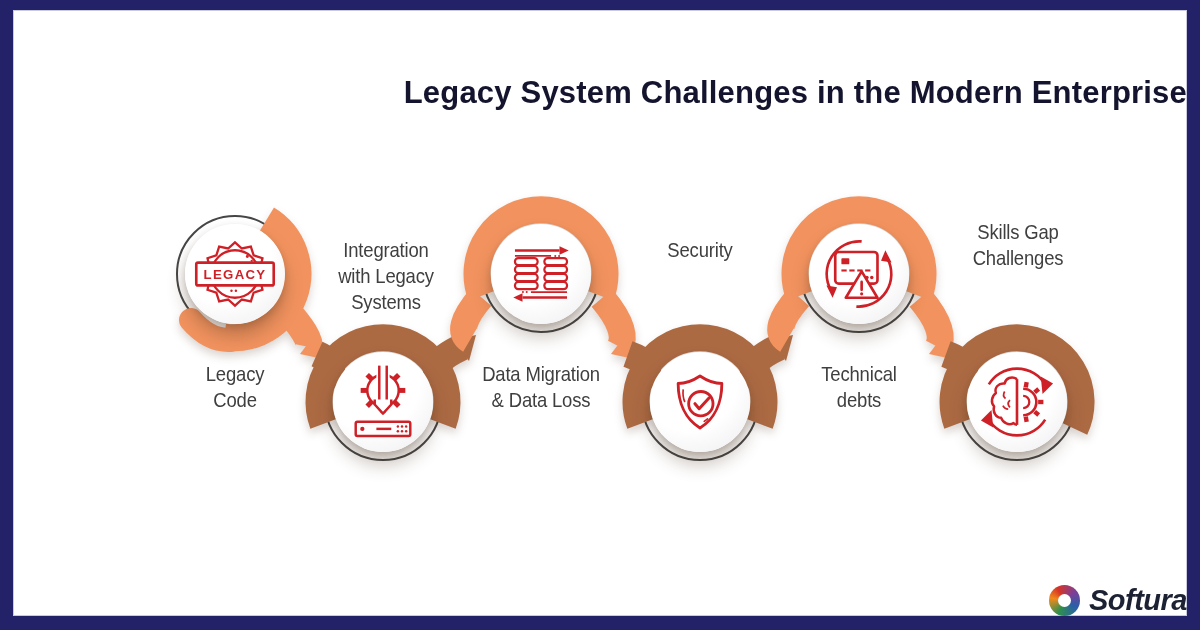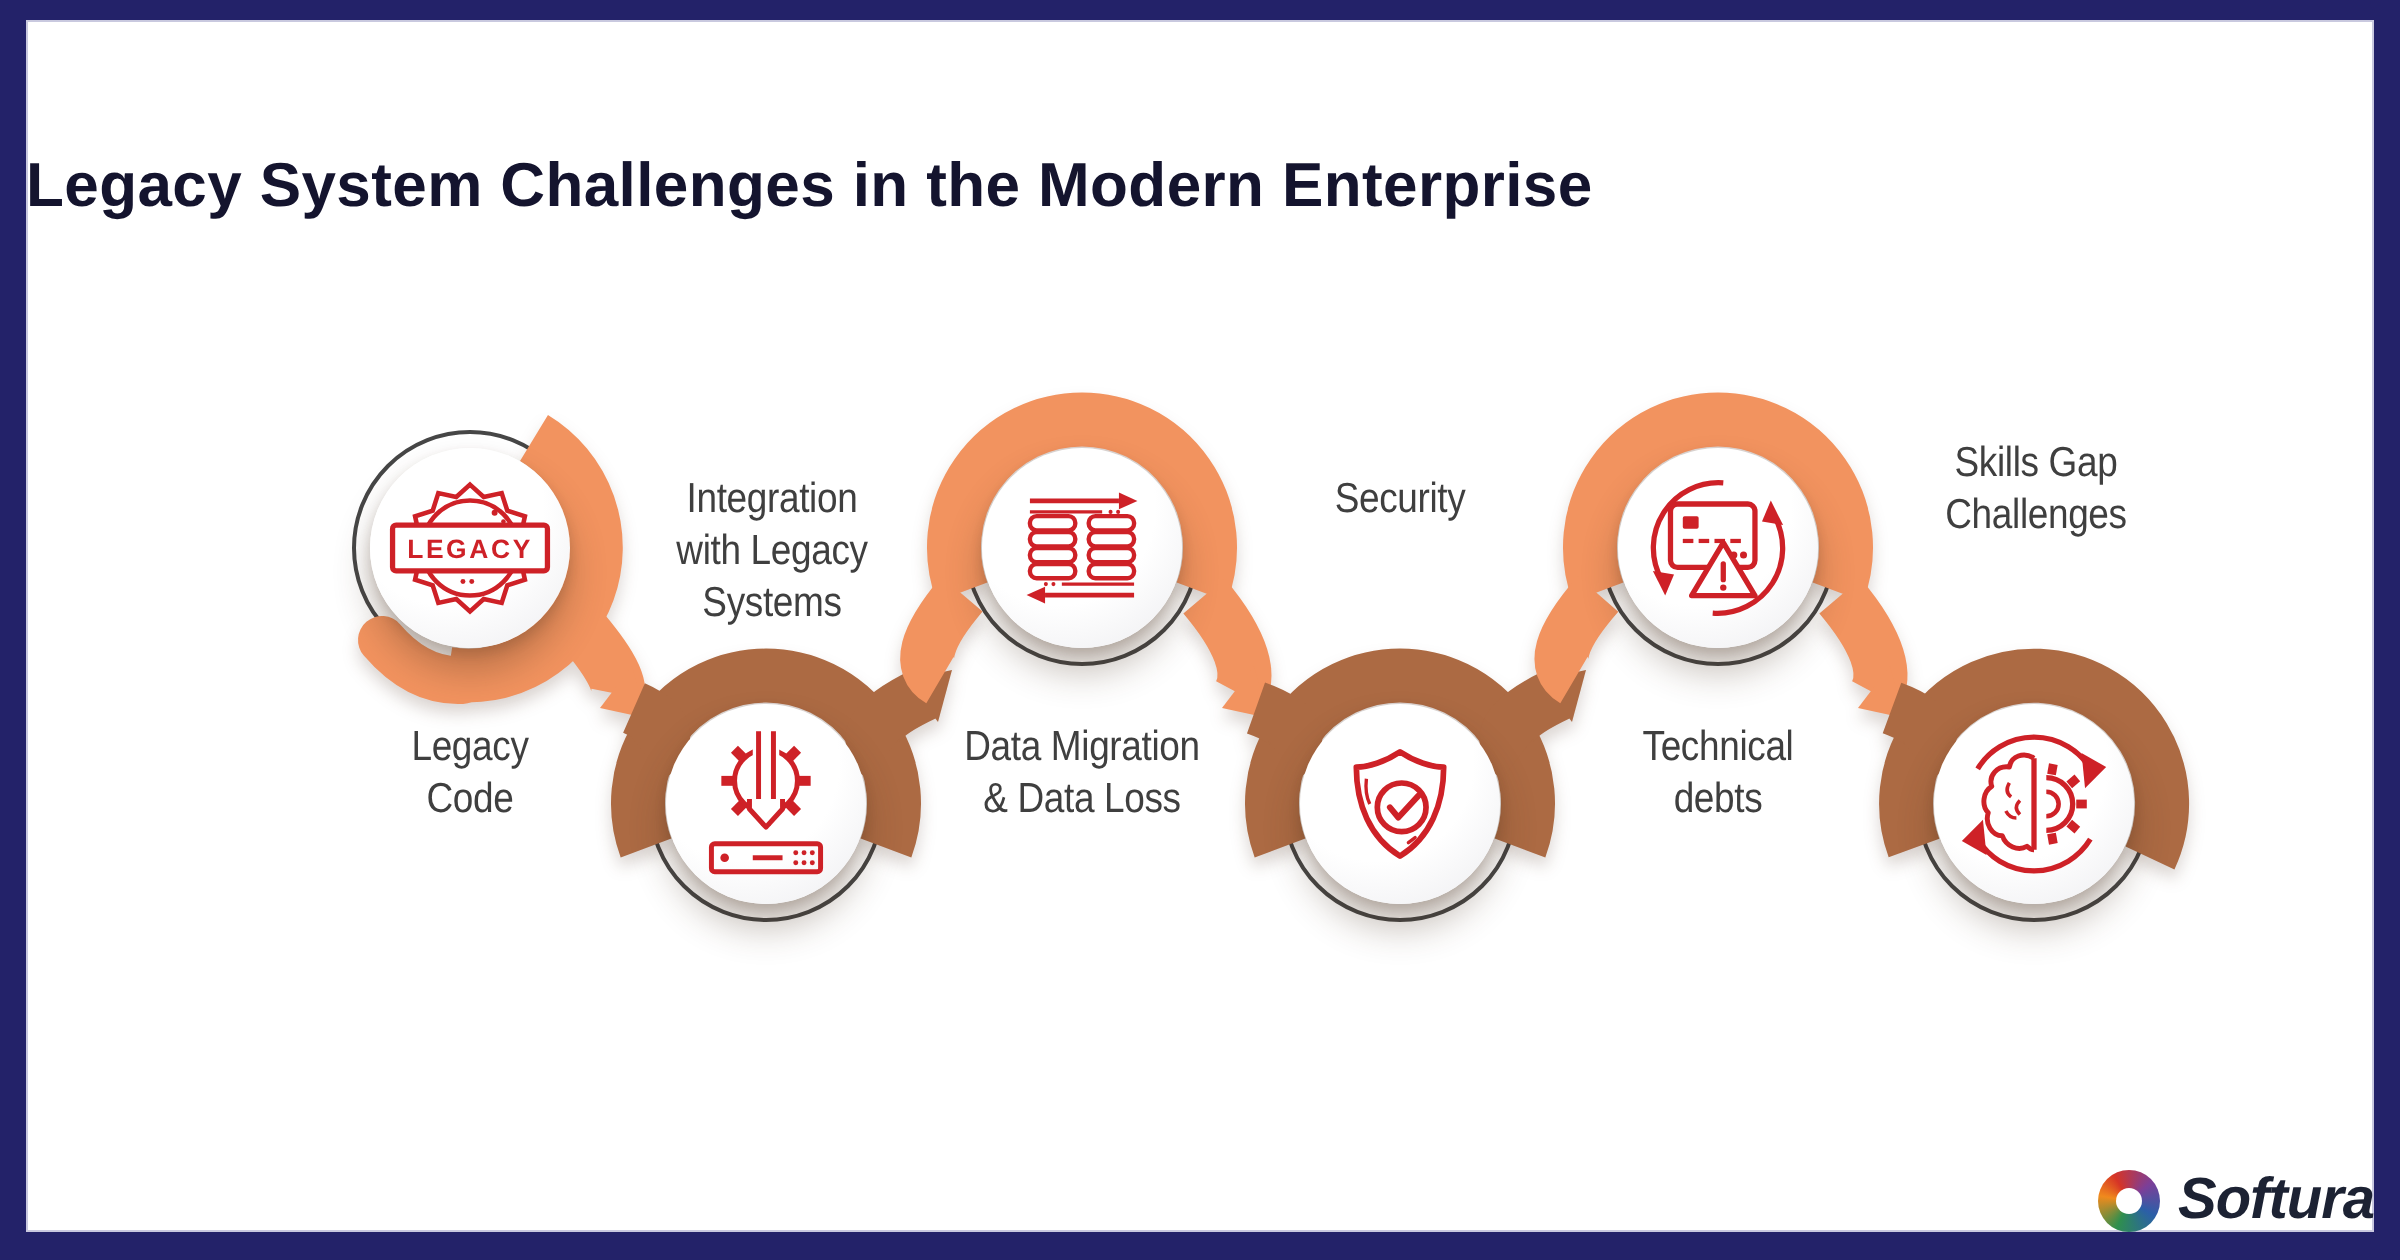--- a/index.html
+++ b/index.html
@@ -15,21 +15,21 @@
   body{width:1200px;height:630px;font-family:"Liberation Sans",sans-serif;background:#fff;}
   .frame{
     position:relative;width:1200px;height:630px;background:#fff;
     border-style:solid;border-color:var(--navy);
     border-width:10px 13px 14px 13px;
     box-shadow:inset 0 0 0 1px #C9C9DF;
     overflow:hidden;
   }
   .page-title{
     position:absolute;left:0;right:0;top:62px;height:42px;
-    text-align:left;font-size:31px;line-height:42px;font-weight:700;
+    text-align:right;font-size:31px;line-height:42px;font-weight:700;
     color:var(--title);letter-spacing:.2px;
   }
   .stage{position:absolute;left:0;top:0;width:1200px;height:630px;}
   svg.canvas{position:absolute;left:0;top:0;pointer-events:none;}
   svg.bands{filter:drop-shadow(0 5px 4px rgba(60,30,10,.18));}
   .ring{fill:none;stroke:var(--ring);stroke-width:2;}
   .band-l{fill:none;stroke:var(--light);stroke-width:27;stroke-linecap:butt;}
   .band-d{fill:none;stroke:var(--dark);stroke-width:27;stroke-linecap:butt;}
   .thumb-l{fill:none;stroke:var(--light);stroke-width:24;stroke-linecap:round;}
   .arrow-l{fill:var(--light);}

